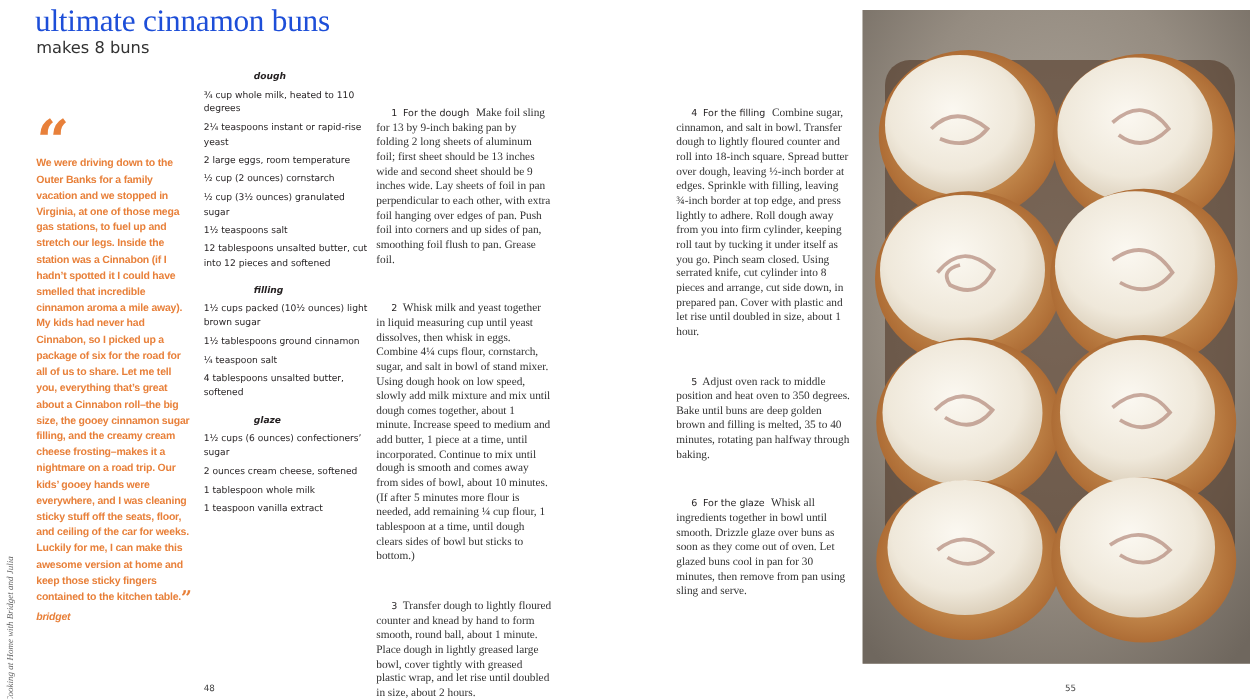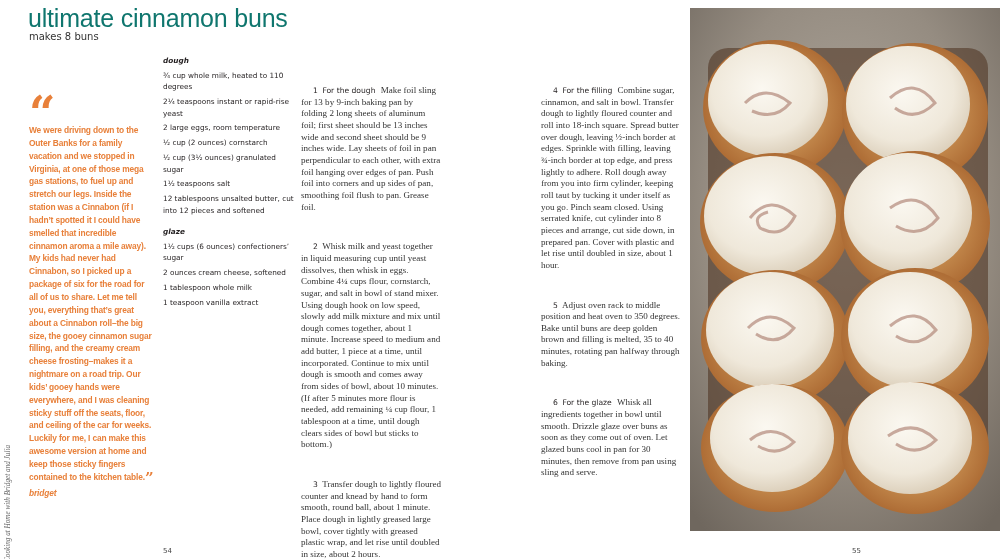--- a/index.html
+++ b/index.html
@@ -1,26 +1,26 @@
 <!DOCTYPE html>
 <html><head>
 <meta charset="utf-8">
 <style>
   * { box-sizing: border-box; margin: 0; padding: 0; }
   html, body { width: 1000px; height: 559px; overflow: hidden; background: #ffffff; }
   body { position: relative; font-family: "Liberation Sans", sans-serif; color: #231f20; }
 
   .title {
     position: absolute; left: 28px; top: 4px;
-    font-family: Liberation Sans, sans-serif; font-weight: 300;
-    font-size: 25px; letter-spacing: -0.2px; color: #0f766e;
+    font-family: Liberation Serif, serif; font-weight: 300;
+    font-size: 25px; letter-spacing: -0.2px; color: #1d4ed8;
   }
   .yield {
     position: absolute; left: 29px; top: 31px;
-    font-family: "DejaVu Sans", sans-serif; font-size: 10px; color: #333;
+    font-family: "DejaVu Sans", sans-serif; font-size: 13px; color: #333;
   }
 
   
   .quote {
     position: absolute; left: 29px; top: 98px; width: 125px;
     color: #e8803a; font-family: "Liberation Sans", sans-serif;
     font-size: 8.4px; line-height: 12.85px; font-weight: 600;
     letter-spacing: -0.15px;
   }
   .quote-open {
@@ -33,21 +33,21 @@
     font-size: 15px; line-height: 8px; vertical-align: -3px; letter-spacing: -1px;
   }
   .quote-author { font-style: italic; font-weight: bold; margin-top: 3px; display: block; }
 
   
   .ingredients {
     position: absolute; left: 163px; top: 55px; width: 135px;
     font-family: "DejaVu Sans", sans-serif; font-size: 7.3px; line-height: 11.6px;
     color: #231f20;
   }
-  .ing-head { font-style: italic; font-weight: bold; margin-bottom: 3px; }
+  .ing-head { font-style: italic; font-weight: bold; margin-bottom: 3px; margin-left: 40px; }
   .ing-item { margin-bottom: 3.2px; }
   .ing-group { margin-bottom: 10px; }
 
   
   .method {
     position: absolute; top: 57px; width: 140px;
     font-family: "Liberation Serif", serif; font-size: 9.05px; line-height: 11.65px;
     color: #333;
   }
   .method.col1 { left: 301px; }
@@ -88,20 +88,27 @@
 <div class="ingredients">
   <div class="ing-group">
     <div class="ing-head">dough</div>
     <div class="ing-item">¾ cup whole milk, heated to 110 degrees</div>
     <div class="ing-item">2¼ teaspoons instant or rapid-rise yeast</div>
     <div class="ing-item">2 large eggs, room temperature</div>
     <div class="ing-item">½ cup (2 ounces) cornstarch</div>
     <div class="ing-item">½ cup (3½ ounces) granulated sugar</div>
     <div class="ing-item">1½ teaspoons salt</div>
     <div class="ing-item">12 tablespoons unsalted butter, cut into 12 pieces and softened</div>
+  </div>
+  <div class="ing-group">
+    <div class="ing-head">filling</div>
+    <div class="ing-item">1½ cups packed (10½ ounces) light brown sugar</div>
+    <div class="ing-item">1½ tablespoons ground cinnamon</div>
+    <div class="ing-item">¼ teaspoon salt</div>
+    <div class="ing-item">4 tablespoons unsalted butter, softened</div>
   </div>
   <div class="ing-group">
     <div class="ing-head">glaze</div>
     <div class="ing-item">1½ cups (6 ounces) confectioners’ sugar</div>
     <div class="ing-item">2 ounces cream cheese, softened</div>
     <div class="ing-item">1 tablespoon whole milk</div>
     <div class="ing-item">1 teaspoon vanilla extract</div>
   </div>
 </div>
 
@@ -190,14 +197,14 @@
       <path d="M60 432 q22 -18 44 2 q-16 16 -36 4" stroke="#a77767" stroke-width="3" fill="none" opacity="0.6"></path>
 
       <ellipse cx="225" cy="440" rx="74" ry="66" fill="url(#bun)"></ellipse>
       <ellipse cx="220" cy="430" rx="62" ry="56" fill="url(#glaze)"></ellipse>
       <path d="M198 428 q26 -18 48 4 q-18 18 -40 4" stroke="#a77767" stroke-width="3" fill="none" opacity="0.6"></path>
     </g>
   </svg>
 </div>
 
 <div class="spine">Cooking at Home with Bridget and Julia</div>
-<div class="page-num" style="left:163px;">54</div>
+<div class="page-num" style="left:163px;">48</div>
 <div class="page-num" style="left:852px;">55</div>
 
 </body></html>

